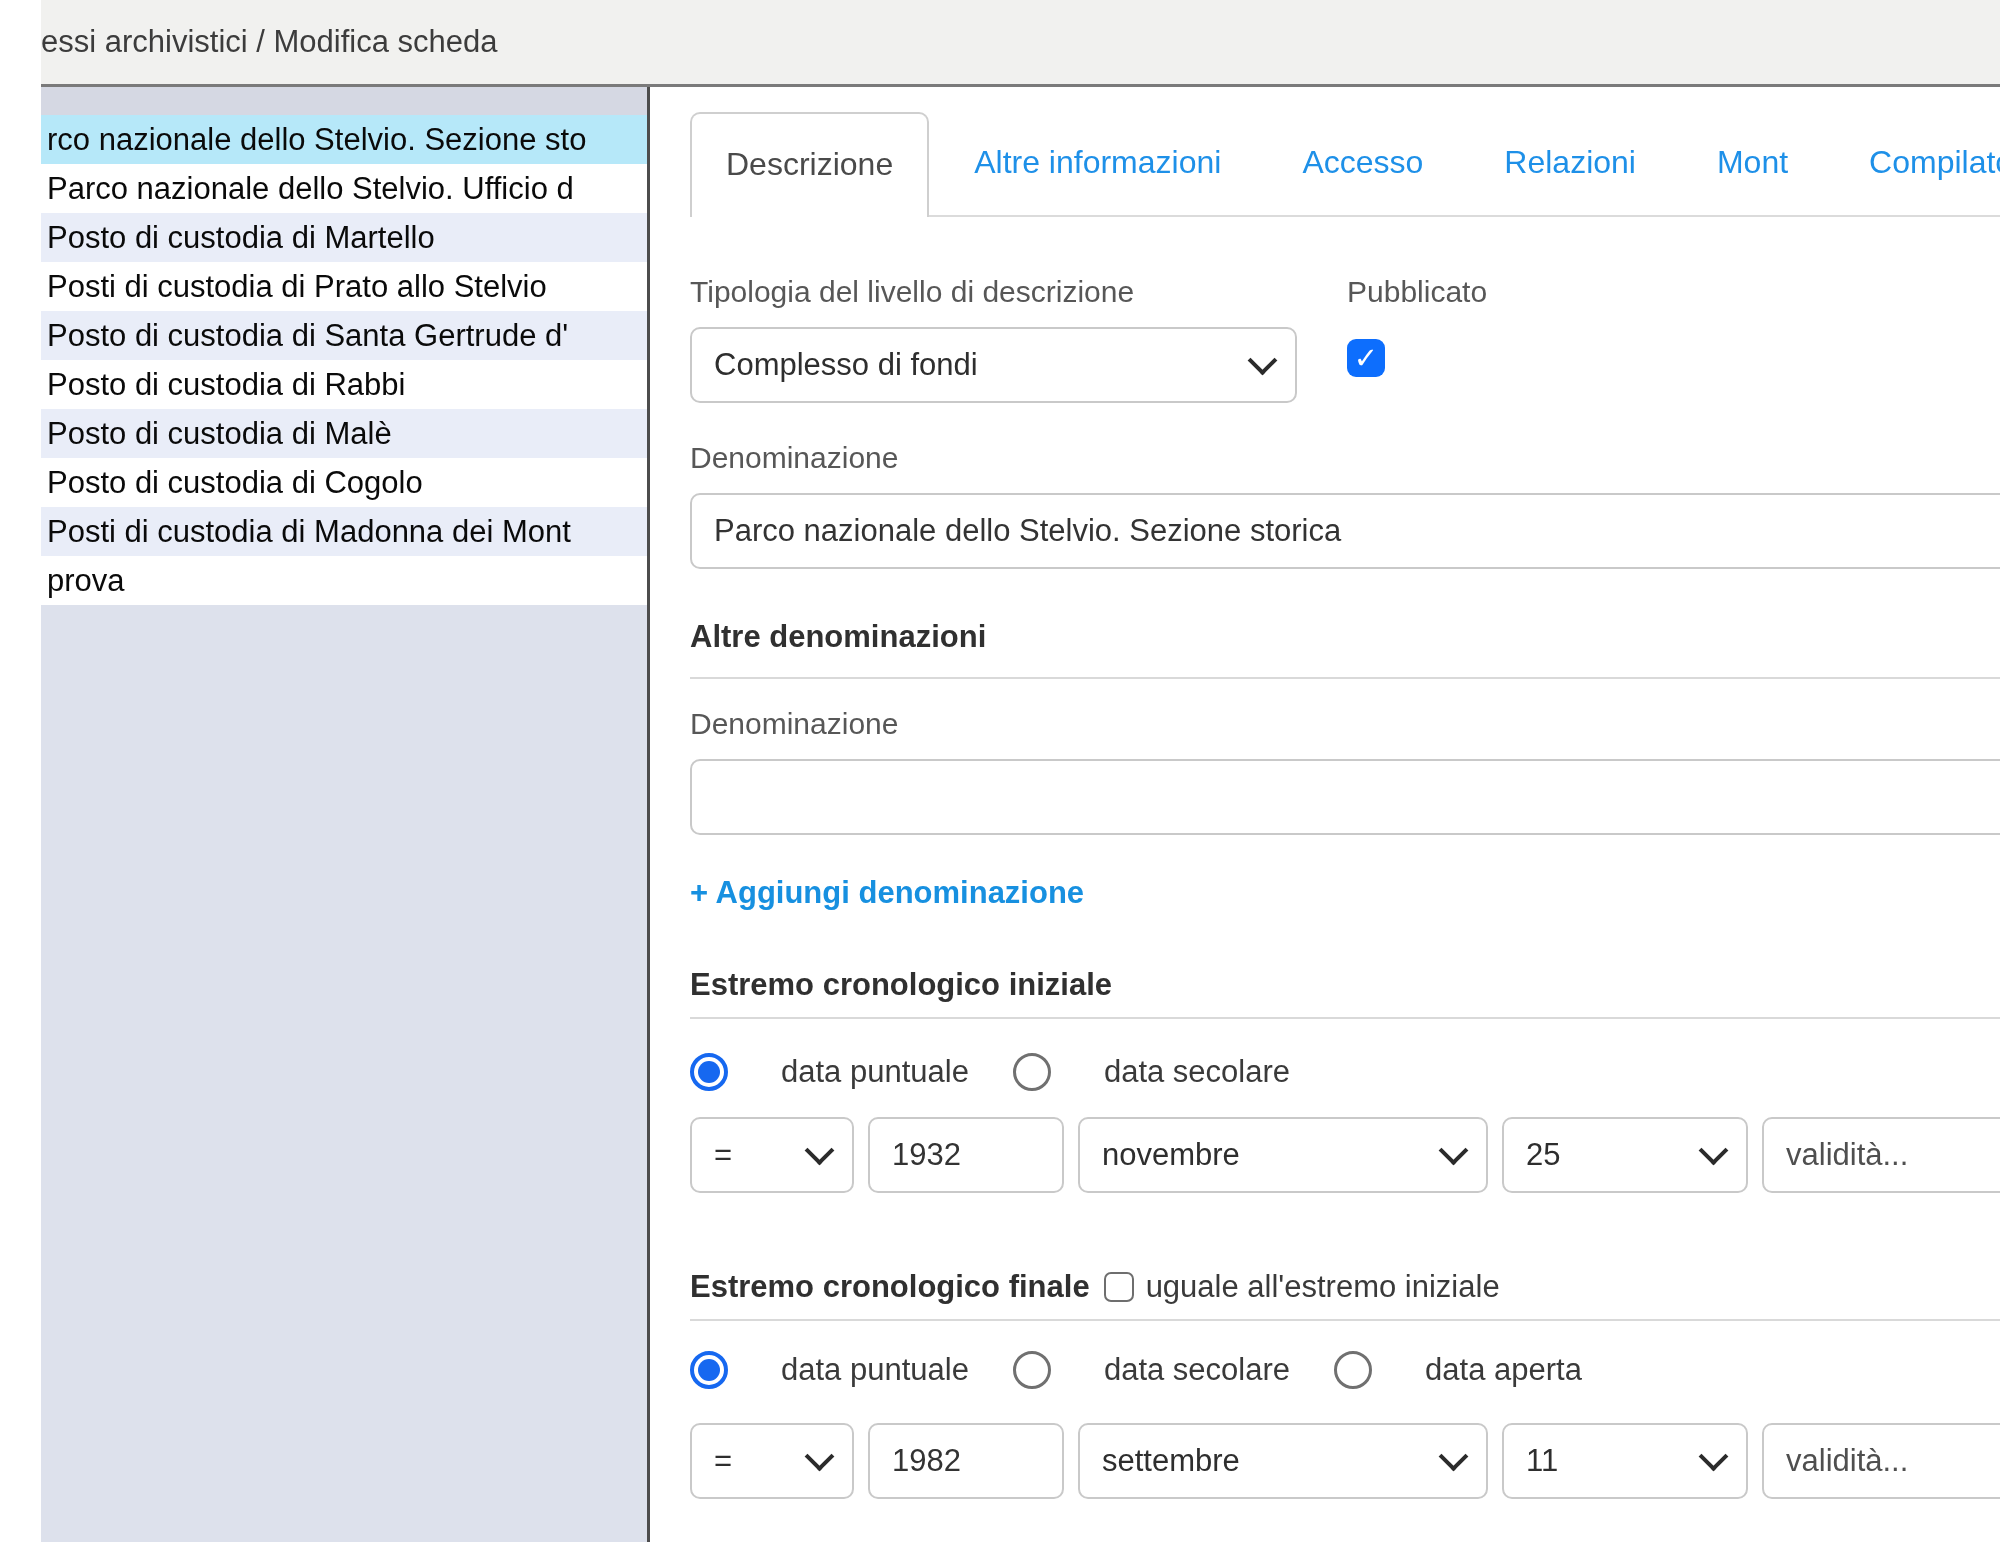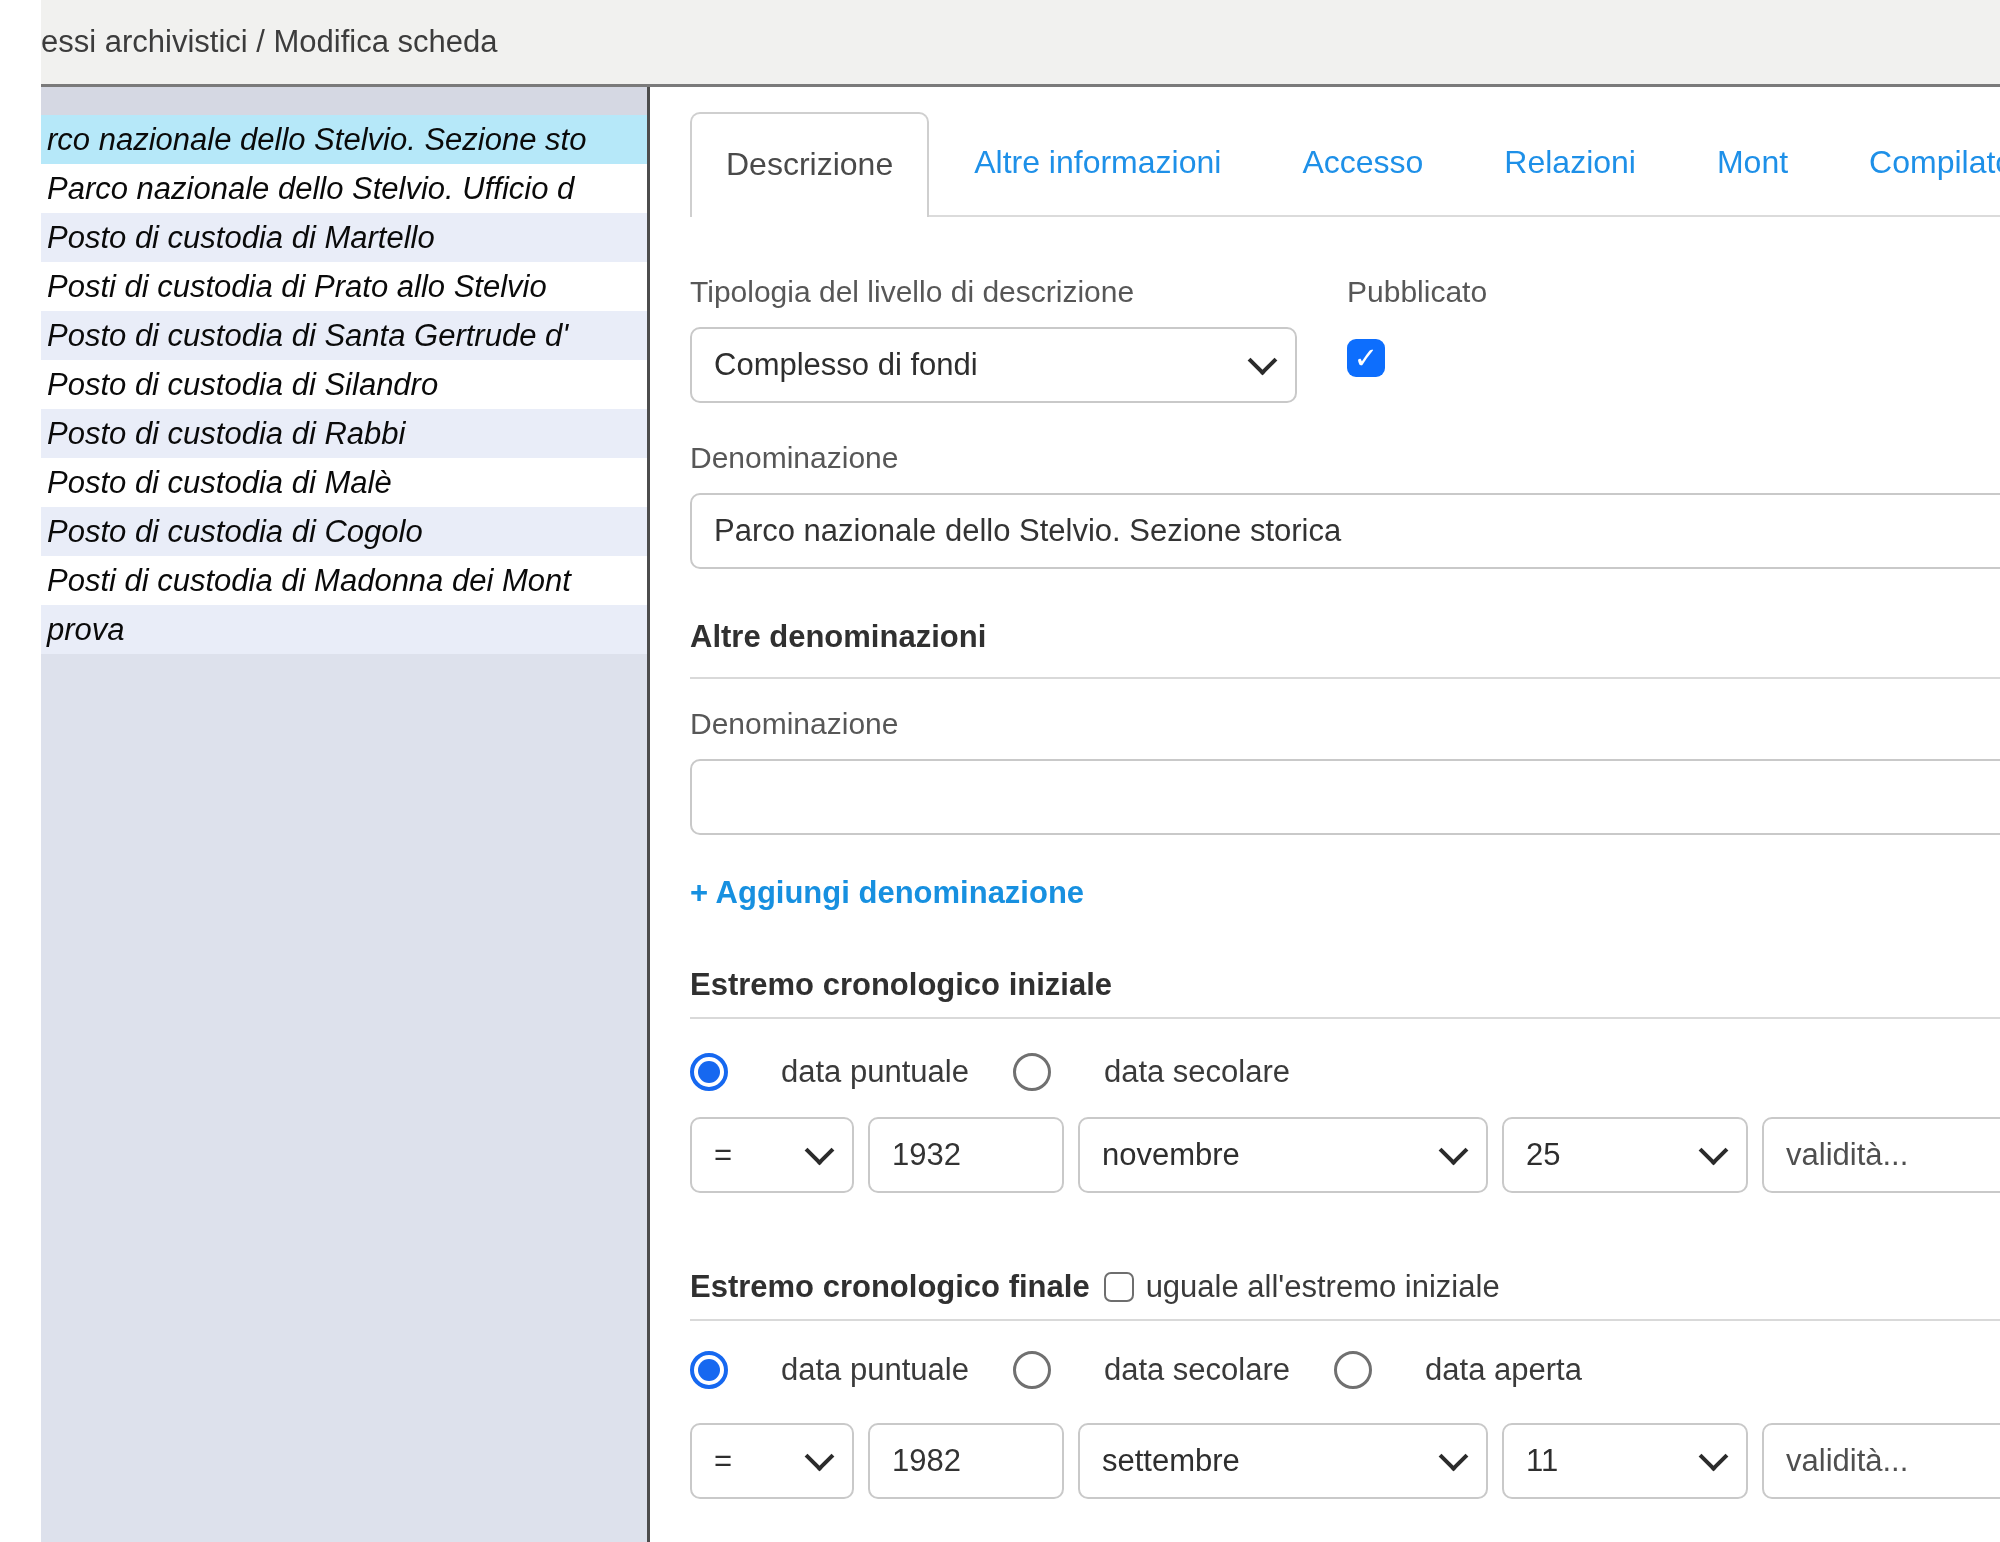--- a/index.html
+++ b/index.html
@@ -13,21 +13,21 @@
   .topbar{
     height:84px;background:#f1f1ef;border-bottom:3px solid #7a7a7a;
     display:flex;align-items:center;
   }
   .crumb{font-size:31px;color:#3c3c3c;white-space:nowrap;}
   
   .content{display:flex;height:1455px;}
   
   .sidebar{
     width:606px;min-width:606px;border-right:3px solid #4d4d4d;
-    background:#dde1ec;display:flex;flex-direction:column;overflow:hidden;font-style:italic;
+    background:#dde1ec;display:flex;flex-direction:column;overflow:hidden;
   }
   .side-strip{height:28px;background:#d5d8e3;}
   .side-list{display:flex;flex-direction:column;}
   .side-row{
     height:49px;display:flex;align-items:center;padding-left:6px;
     font-size:31px;color:#0a0a0a;white-space:nowrap;overflow:hidden;
     flex:none;cursor:pointer;
   }
   .side-row:nth-child(even){background:#ffffff;}
   .side-row:nth-child(odd){background:#e9edf8;}
@@ -122,21 +122,20 @@
   <div class="content">
 
     <aside class="sidebar">
       <div class="side-strip"></div>
       <div class="side-list">
         <div class="side-row sel">rco nazionale dello Stelvio. Sezione sto</div>
         <div class="side-row">Parco nazionale dello Stelvio. Ufficio d</div>
         <div class="side-row">Posto di custodia di Martello</div>
         <div class="side-row">Posti di custodia di Prato allo Stelvio</div>
         <div class="side-row">Posto di custodia di Santa Gertrude d'</div>
-        <div class="side-row">Posto di custodia di Silandro</div>
         <div class="side-row">Posto di custodia di Rabbi</div>
         <div class="side-row">Posto di custodia di Malè</div>
         <div class="side-row">Posto di custodia di Cogolo</div>
         <div class="side-row">Posti di custodia di Madonna dei Mont</div>
         <div class="side-row">prova</div>
       </div>
       <div class="side-fill"></div>
     </aside>
 
     <main class="main">

